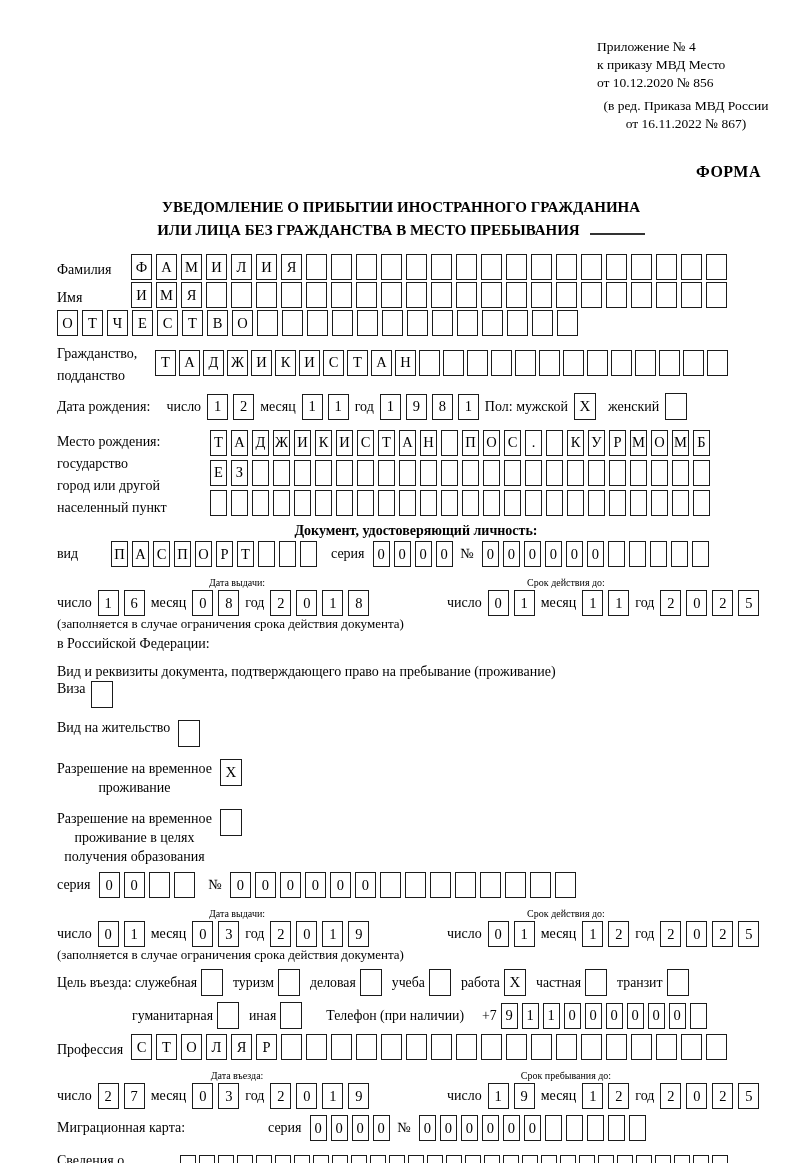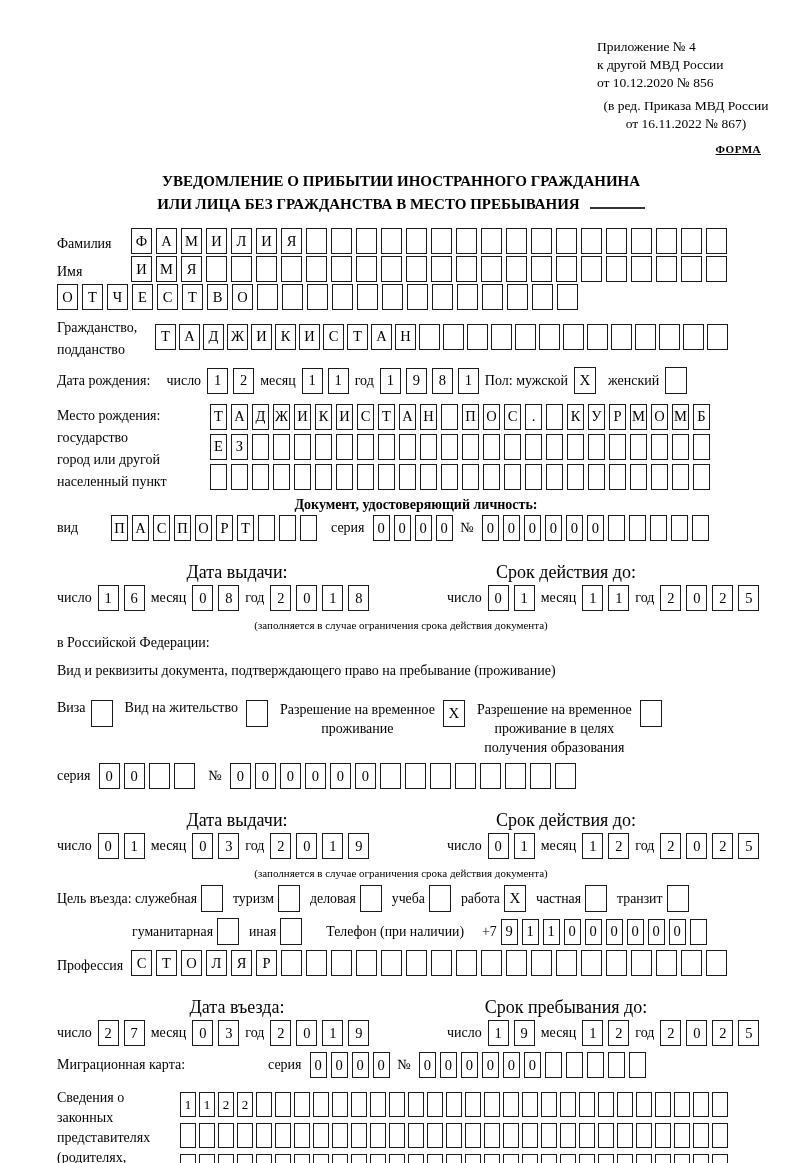--- a/index.html
+++ b/index.html
@@ -3,21 +3,21 @@
 <meta charset="utf-8">
 <style>
   html,body{margin:0;padding:0;background:#ffffff;}
   body{width:800px;height:1163px;overflow:hidden;color:#000;
        font-family:"Liberation Serif","DejaVu Serif",serif;font-size:14px;}
   .sheet{padding:38px 25px 0 57px;width:718px;}
 
   
   .annex{margin-left:auto;width:178px;font-size:13.5px;line-height:18px;}
   .annex .amend{margin-top:5px;text-align:center;}
-  .forma{margin-top:10px;text-align:right;padding-right:14px;font-weight:bold;font-size:11px;letter-spacing:.5px;text-decoration:underline;}
+  .forma{margin-top:30px;text-align:right;padding-right:14px;font-weight:bold;font-size:16px;letter-spacing:.5px;}
   .title{margin-top:15px;text-align:center;font-weight:bold;font-size:15px;line-height:23px;padding-right:30px;}
   .blank{display:inline-block;width:55px;border-bottom:2px solid #333;margin-left:10px;height:14px;vertical-align:baseline;}
   .section1{margin-top:25px;font-weight:bold;font-size:14.2px;}
 
   
   .formarea{margin-top:12px;}
   .frow{display:flex;align-items:center;margin-top:2px;}
   .ac{align-items:center;}
   .label{padding-top:5px;font-size:14px;flex:none;}
   .w74{width:74px;} .w50{width:46px;} .w98{width:98px;} .w153{width:153px;} .w123{width:123px;} .w160{width:163px;}
@@ -33,41 +33,41 @@
   .cells-tight{gap:3px;}
   .cells-date{gap:5px;}
 
   .cbox{width:20px;height:25px;border:1.8px solid #1b1b1b;display:inline-flex;align-items:center;
         justify-content:center;font-size:15px;flex:none;background:#fff;}
 
   .g6{gap:6px;} .g8{gap:8px;}
   .ml6{margin-left:6px;} .ml10{margin-left:10px;} .ml30{margin-left:30px;} .ml40{margin-left:40px;}
 
   .docheader{margin-top:4px;text-align:center;font-weight:bold;font-size:14px;}
-  .heads{display:flex;margin-top:21px;font-size:18px;}
+  .heads{display:flex;margin-top:10px;font-size:10px;}
   .h-left{width:360px;text-align:center;flex:none;}
   .h-right{flex:1;text-align:center;padding-right:60px;}
   .dates-row{display:flex;align-items:center;margin-top:2px;}
   .dgroup{display:flex;align-items:center;gap:6px;}
   .dg-left{width:360px;flex:none;}
-  .note-right{text-align:center;font-size:11px;padding-right:30px;margin-top:8px;}
+  .note-right{text-align:left;font-size:13px;padding-right:30px;margin-top:0;}
   .plain{margin-top:9px;line-height:19px;font-size:14px;}
   .ctr{text-align:center;line-height:19px;}
-  .permit-row{display:flex;align-items:flex-start;margin-top:20px;gap:12px;}
+  .permit-row{display:flex;align-items:flex-start;margin-top:0;gap:12px;flex-direction:column;}
   .purpose-row{display:flex;align-items:center;margin-top:6px;gap:4px;font-size:13.8px;flex-wrap:nowrap;}
   .purpose-row .sp{margin-left:6px;}
 </style>
 </head>
 <body>
 
 <div class="sheet">
 
   <div class="annex">
     <div>Приложение № 4</div>
-    <div>к другой МВД России</div>
+    <div>к приказу МВД Место</div>
     <div>от 10.12.2020 № 856</div>
     <div class="amend">
       <div>(в ред. Приказа МВД России</div>
       <div>от 16.11.2022 № 867)</div>
     </div>
   </div>
 
   <div class="forma">ФОРМА</div>
 
   <div class="title">

